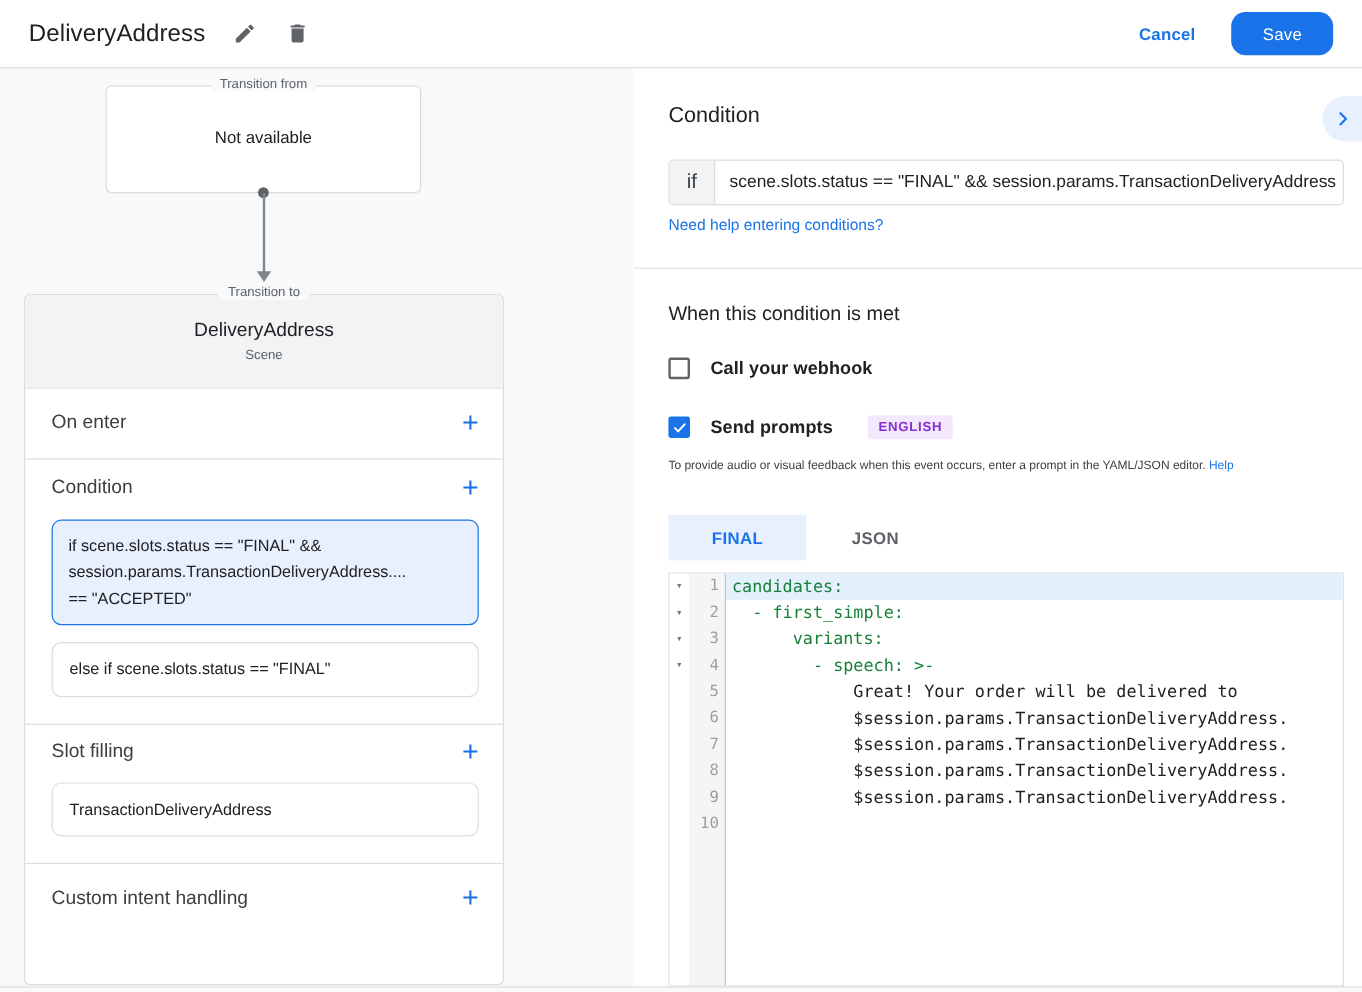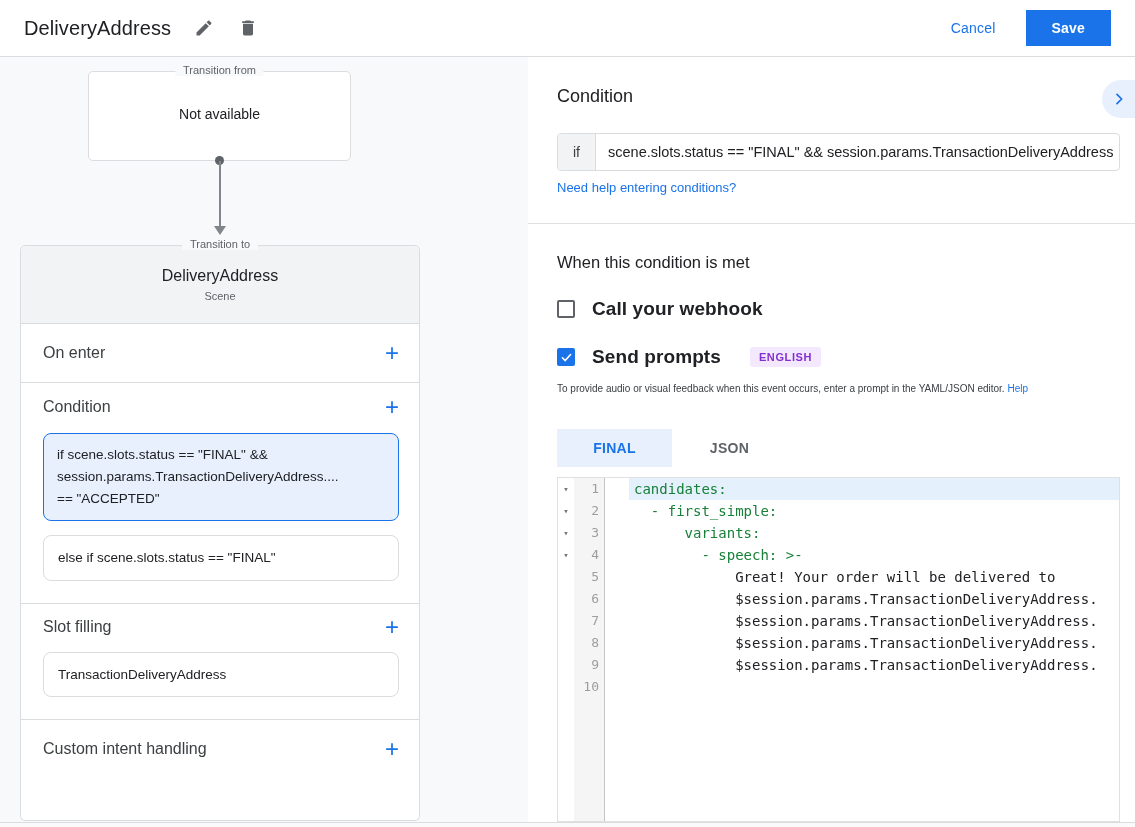--- a/index.html
+++ b/index.html
@@ -5,22 +5,22 @@
   * { margin:0; padding:0; box-sizing:border-box; }
   html,body { width:1135px; height:827px; overflow:hidden; }
   body { font-family:"Liberation Sans", sans-serif; background:#fff; position:relative; color:#202124; }
 
   
   .topbar { height:57px; background:#fff; border-bottom:1px solid #dadce0; display:flex; align-items:center; justify-content:space-between; padding:0 24px; position:relative; z-index:4; }
   .tb-left { display:flex; align-items:center; gap:22px; }
   .tb-title { font-size:20px; color:#202124; letter-spacing:.1px; }
   .tb-icon { width:22px; height:22px; display:flex; align-items:center; justify-content:center; cursor:pointer; }
   .tb-right { display:flex; align-items:center; gap:30px; }
-  .cancel-btn { color:#1a73e8; font-size:14px; font-weight:400; letter-spacing:.2px; cursor:pointer; }
-  .save-btn { background:#1a73e8; color:#fff; font-size:14px; font-weight:700; letter-spacing:.2px; border:none; border-radius:0; padding:10px 26px; cursor:pointer; }
+  .cancel-btn { color:#1a73e8; font-size:14px; font-weight:700; letter-spacing:.2px; cursor:pointer; }
+  .save-btn { background:#1a73e8; color:#fff; font-size:14px; font-weight:400; letter-spacing:.2px; border:none; border-radius:12px; padding:10px 26px; cursor:pointer; }
 
   
   .main { display:flex; height:770px; position:relative; }
   .left-panel { width:528px; background:#f8f9fa; position:relative; overflow:hidden; flex:none; }
   .right-panel { flex:1; background:#fff; position:relative; overflow:hidden; }
 
   
   .from-box { position:absolute; left:88px; top:14px; width:263px; height:90px; background:#fff; border:1px solid #dadce0; border-radius:5px; display:flex; align-items:center; justify-content:center; }
   .box-legend { position:absolute; top:-8px; left:50%; transform:translateX(-50%); background:#f8f9fa; padding:0 8px; font-size:11px; color:#5f6368; white-space:nowrap; }
   .from-value { font-size:14px; color:#202124; margin-top:-4px; }
@@ -42,45 +42,45 @@
   .cond-card.selected { background:#e8f0fe; border:1.5px solid #1a73e8; padding:10px 13px; }
   .cond-card + .cond-card { margin-top:14px; }
   .pad-bottom { padding-bottom:22px; }
   .slot-card { margin:2px 20px 0 22px; border:1px solid #dadce0; border-radius:8px; background:#fff; padding:14px 14px; font-size:13.5px; color:#202124; cursor:pointer; }
   .slot-card + .slot-card { margin-top:13px;font-family:Liberation Serif, serif; }
 
   
   .rp-title { position:absolute; left:29px; top:29px; font-size:18px; font-weight:400; color:#202124; }
   .expand-pill { position:absolute; right:0; top:23px; width:33px; height:38px; background:#e8f0fe; border-radius:19px 0 0 19px; display:flex; align-items:center; justify-content:center; cursor:pointer; }
   .if-row { position:absolute; left:29px; right:15px; top:76px; height:38px; display:flex; border:1px solid #dadce0; border-radius:4px; overflow:hidden; background:#fff; }
-  .if-cell { width:38px; background:#f1f3f4; border-right:1px solid #dadce0; display:flex; align-items:center; justify-content:center; font-size:14px; color:#3c4043; flex:none; }
+  .if-cell { width:38px; background:#f1f3f4; border-right:1px solid #dadce0; display:flex; align-items:center; justify-content:center; font-size:17px; color:#3c4043; flex:none; }
   .if-input { flex:1; display:flex; align-items:center; padding:0 12px; font-size:14.5px; color:#202124; white-space:nowrap; overflow:hidden; }
   .help-link { position:absolute; left:29px; top:123px; font-size:13px; color:#1a73e8; cursor:pointer; }
   .rp-divider { position:absolute; left:0; right:0; top:166px; border-top:1px solid #e0e0e0; }
   .when-title { position:absolute; left:29px; top:196px; font-size:16.5px; color:#202124; }
   .check-row { position:absolute; left:29px; display:flex; align-items:center; gap:17px; }
   .check-row.webhook { top:241px; }
   .check-row.prompts { top:289px; }
   .checkbox { width:18px; height:18px; border:2px solid #5f6368; border-radius:2px; background:#fff; flex:none; cursor:pointer; }
   .checkbox.checked { background:#1a73e8; border-color:#1a73e8; display:flex; align-items:center; justify-content:center; }
-  .check-label { font-size:19px; font-weight:700; color:#202124; letter-spacing:.1px;text-align:right; }
+  .check-label { font-size:15px; font-weight:700; color:#202124; letter-spacing:.1px;text-align:right; }
   .lang-badge { margin-left:12px; font-size:11px; font-weight:700; letter-spacing:.6px; color:#8430ce; background:#f3e8fd; padding:4px 9px; border-radius:3px; }
   .prompt-desc { position:absolute; left:29px; top:322px; width:562px; font-size:10px; color:#3c4043; line-height:20px; }
   .prompt-desc a { color:#1a73e8; text-decoration:none; cursor:pointer; }
 
   
   .tabs { position:absolute; left:29px; top:372px; display:flex; }
   .tab { width:115px; height:38px; display:flex; align-items:center; justify-content:center; font-size:14px; font-weight:700; letter-spacing:.3px; color:#5f6368; cursor:pointer; }
   .tab.active { color:#1a73e8; background:#e8f0fe; }
 
   
   .editor { position:absolute; left:29px; right:15px; top:420px; bottom:5px; border:1px solid #e0e0e0; background:#fff; display:flex; font-family:"DejaVu Sans Mono", monospace; }
   .fold-col { width:16px; background:#fff; flex:none; }
   .gutter-col { width:31px; background:#f5f5f5; border-right:1px solid #c4c4c4; flex:none; }
-  .code-col { flex:1; overflow:hidden;margin-left:24px; }
+  .code-col { flex:1; overflow:hidden; }
   .fold-cell { height:22px; display:flex; align-items:center; justify-content:center; font-size:9px; color:#757575; cursor:pointer; }
   .num-cell { height:22px; line-height:22px; text-align:right; padding-right:5px; font-size:13px; color:#9e9e9e; }
   .code-cell { height:22px; line-height:22px; font-size:14px; white-space:pre; color:#202124; padding-left:5px; }
   .code-cell.key { color:#188038; }
   .code-cell.hl { background:#e4f0fc; }
 
   
   .bottom-strip { position:absolute; left:0; right:0; bottom:0; height:5px; background:#fafafa; border-top:1px solid #dadce0; z-index:6; }
 </style>
 </head>

